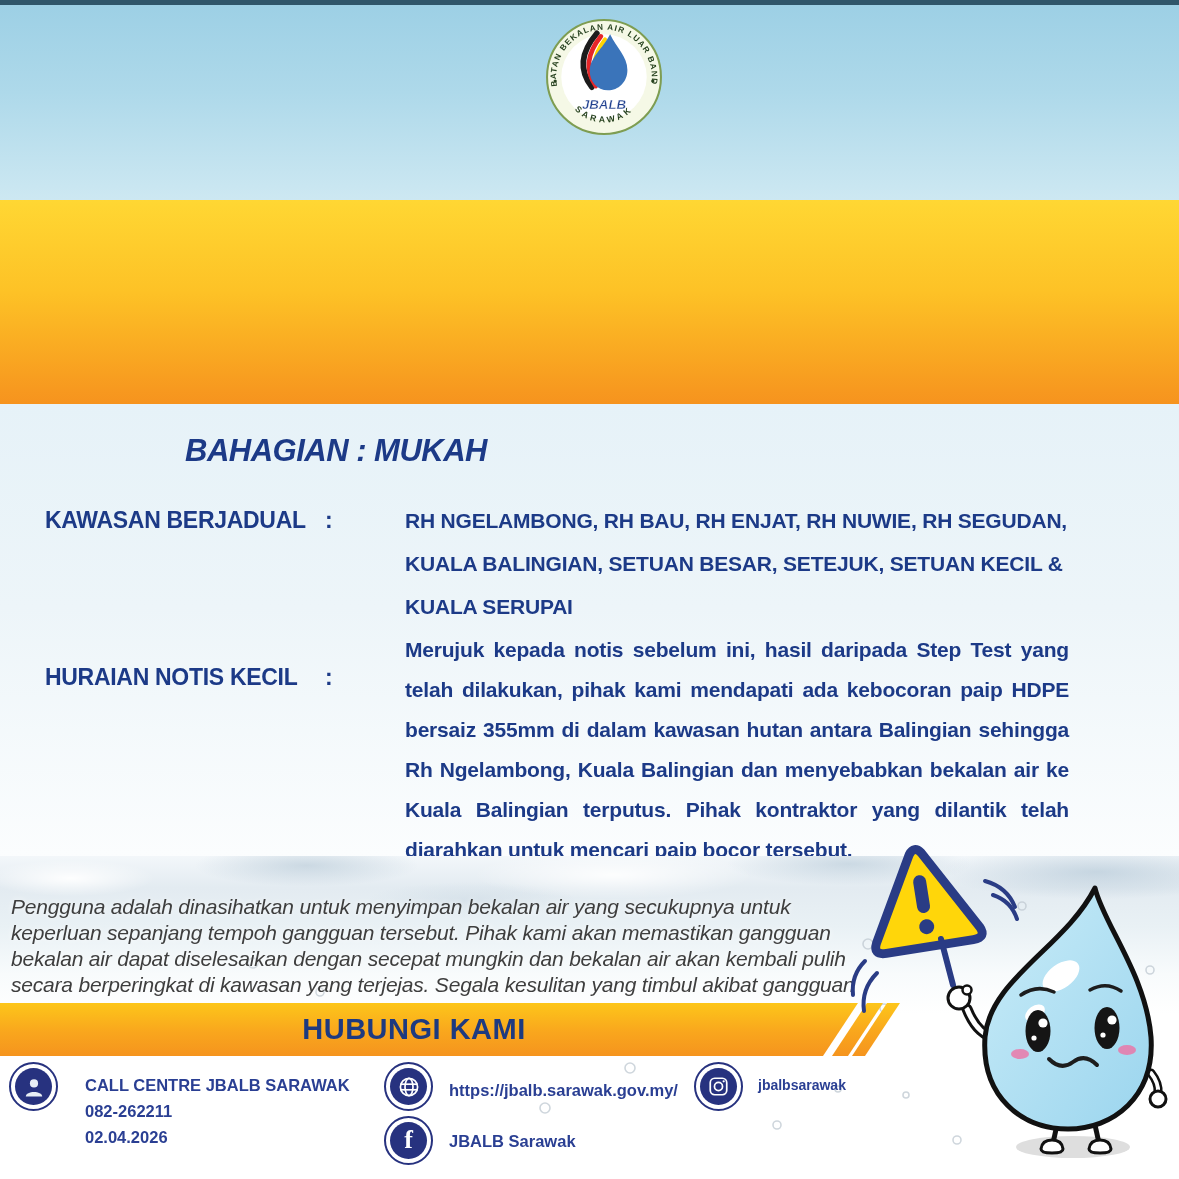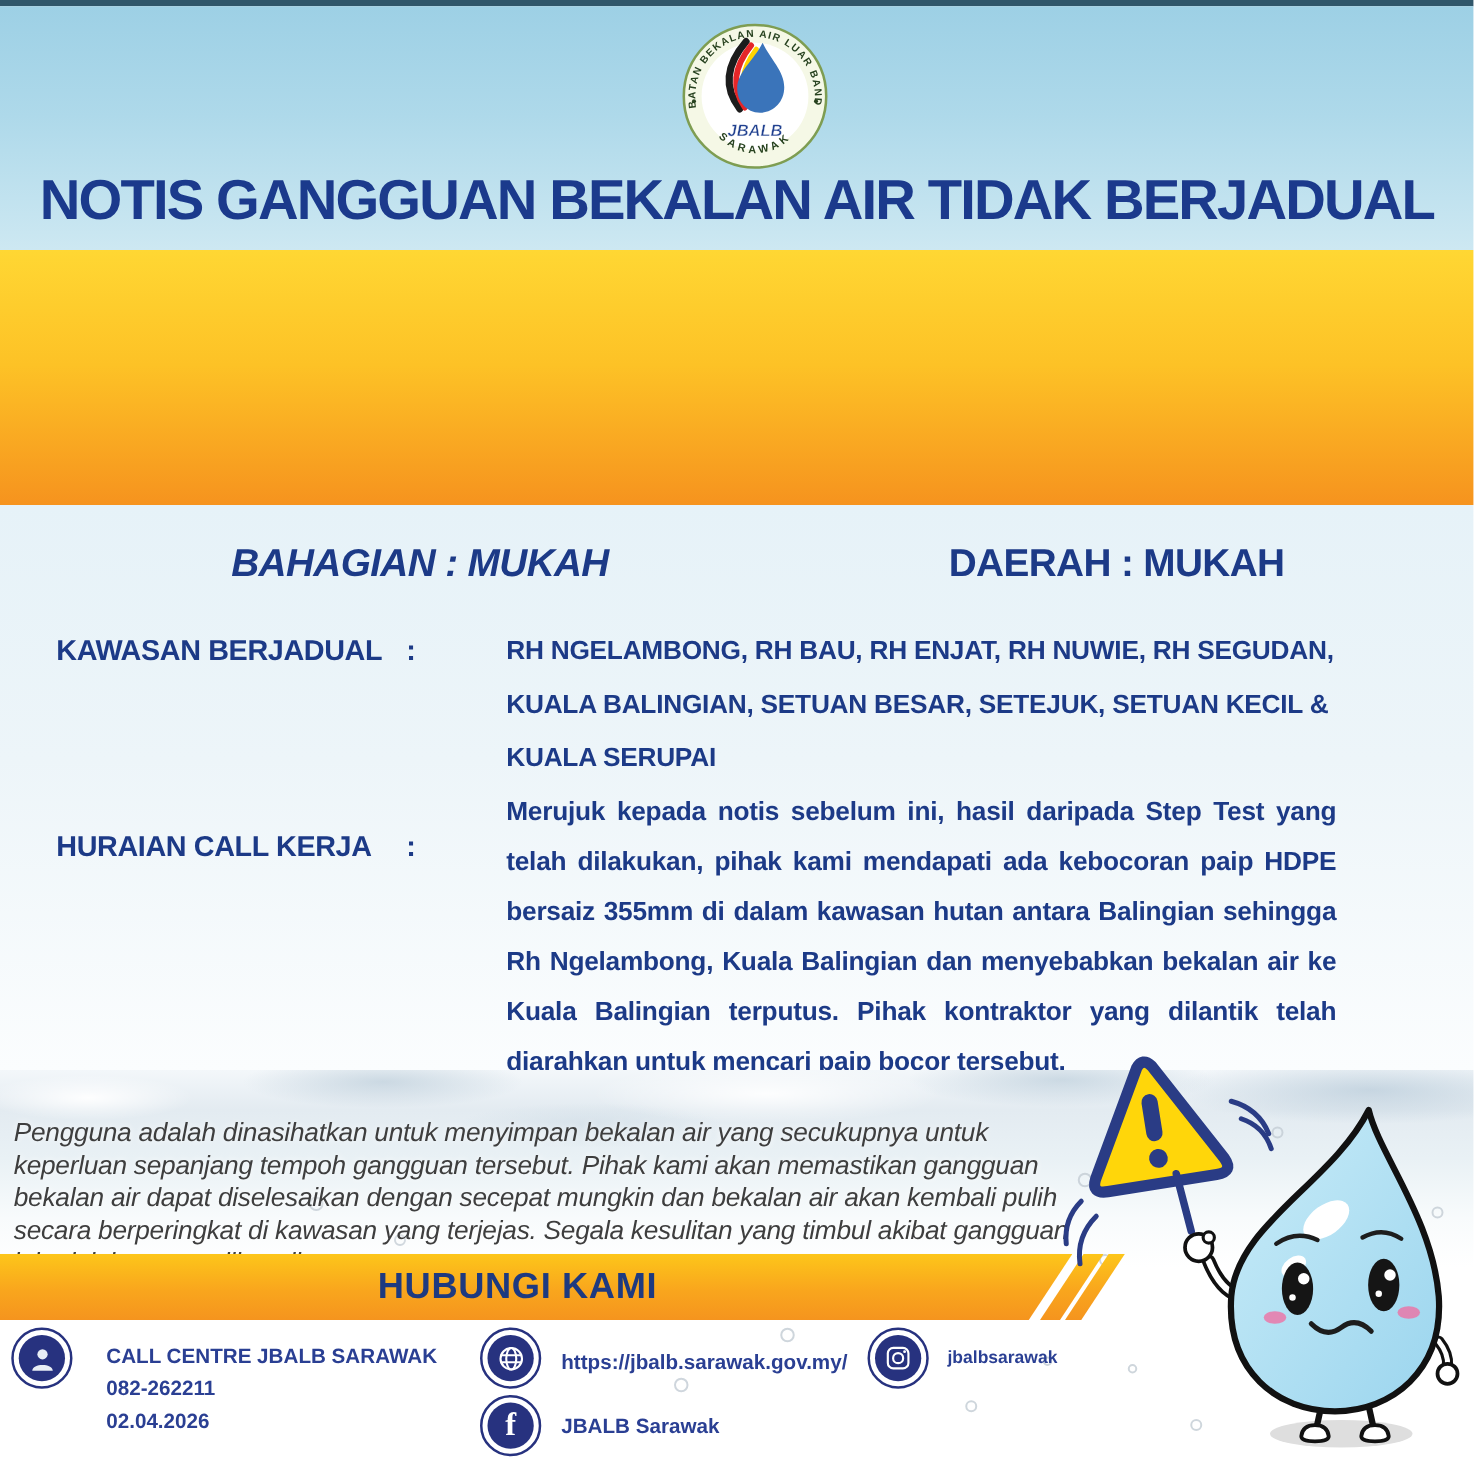--- a/index.html
+++ b/index.html
@@ -146,38 +146,36 @@
       <g fill="none" stroke-linecap="round">
         <path d="M 46,68 Q 27,43 51,15" stroke="#1c1c1c" stroke-width="5.5"></path>
         <path d="M 50,67 Q 34,44 55,18" stroke="#e52628" stroke-width="4.5"></path>
         <path d="M 54,65 Q 41,45 59,21" stroke="#ffd400" stroke-width="4"></path>
       </g>
 
       <path d="M 64,16 C 70,29 81,38 81,51 C 81,63 72,71 62,71 C 51,71 44,62 44,52 C 44,39 57,30 64,16 Z" fill="#3a74ba"></path>
       <text x="58" y="89" text-anchor="middle" font-size="13" font-weight="bold" font-style="italic" fill="#20408f" stroke="#ffffff" stroke-width="0.35">JBALB</text>
     </svg>
 
-    <div class="main-title">NOTIS GANGGUAN BEKALAN AIR TIDAK BERJADUAL</div>
   </div>
 
   <div class="date-banner">
     <div class="date-line l1">02.04.2026 (KHAMIS) SEHINGGA</div>
     <div class="date-line l2">SELESAI</div>
   </div>
 
   <div class="content-area"></div>
 
   <div class="region-bahagian">BAHAGIAN : MUKAH</div>
-  <div class="region-daerah">DAERAH : MUKAH</div>
 
   <div class="sec-label lbl-kawasan">KAWASAN BERJADUAL</div>
   <div class="sec-colon col-kawasan">:</div>
   <div class="val-kawasan">RH NGELAMBONG, RH BAU, RH ENJAT, RH NUWIE, RH SEGUDAN, KUALA BALINGIAN, SETUAN BESAR, SETEJUK, SETUAN KECIL &amp; KUALA SERUPAI</div>
 
-  <div class="sec-label lbl-huraian">HURAIAN CALL KERJA</div>
+  <div class="sec-label lbl-huraian">HURAIAN NOTIS KECIL</div>
   <div class="sec-colon col-huraian">:</div>
   <div class="val-huraian">Merujuk kepada notis sebelum ini, hasil daripada Step Test yang telah dilakukan, pihak kami mendapati ada kebocoran paip HDPE bersaiz 355mm di dalam kawasan hutan antara Balingian sehingga Rh Ngelambong, Kuala Balingian dan menyebabkan bekalan air ke Kuala Balingian terputus. Pihak kontraktor yang dilantik telah diarahkan untuk mencari paip bocor tersebut.</div>
 
   <div class="splash-band"></div>
 
   <svg class="bubbles" viewBox="0 0 1179 339">
     <g fill="none" stroke="#c3ccd4" stroke-width="1.6" opacity="0.8">
       <circle cx="253" cy="123" r="5"></circle>
       <circle cx="320" cy="152" r="4"></circle>
       <circle cx="545" cy="268" r="5"></circle>

